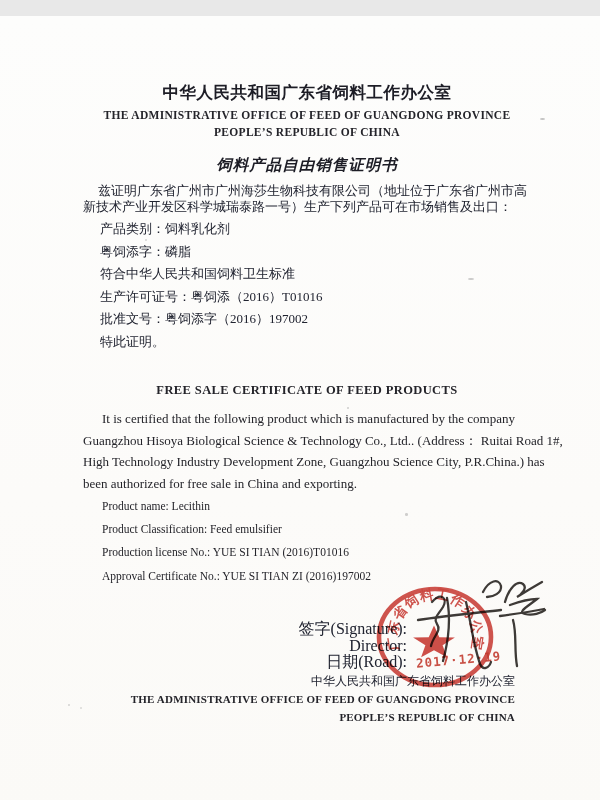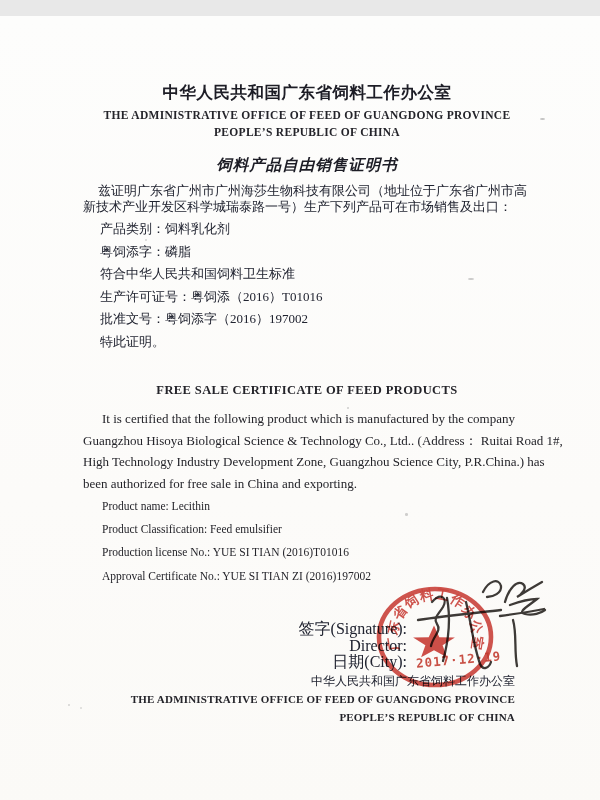--- a/index.html
+++ b/index.html
@@ -79,21 +79,21 @@
   <div class="abs en-list">
     <div>Product name: Lecithin</div>
     <div>Product Classification: Feed emulsifier</div>
     <div>Production license No.: YUE SI TIAN (2016)T01016</div>
     <div>Approval Certificate No.: YUE SI TIAN ZI (2016)197002</div>
   </div>
 
   <div class="abs sig-block">
     <div>签字(Signature):</div>
     <div>Director:</div>
-    <div>日期(City):</div>
+    <div>日期(Road):</div>
   </div>
 
   <div class="abs footer">
     <div class="cn">中华人民共和国广东省饲料工作办公室</div>
     <div class="en">THE ADMINISTRATIVE OFFICE OF FEED OF GUANGDONG PROVINCE</div>
     <div class="en">PEOPLE’S REPUBLIC OF CHINA</div>
   </div>
 
   <svg class="abs seal-svg" width="135" height="120" viewBox="0 0 135 120">
     <defs>

